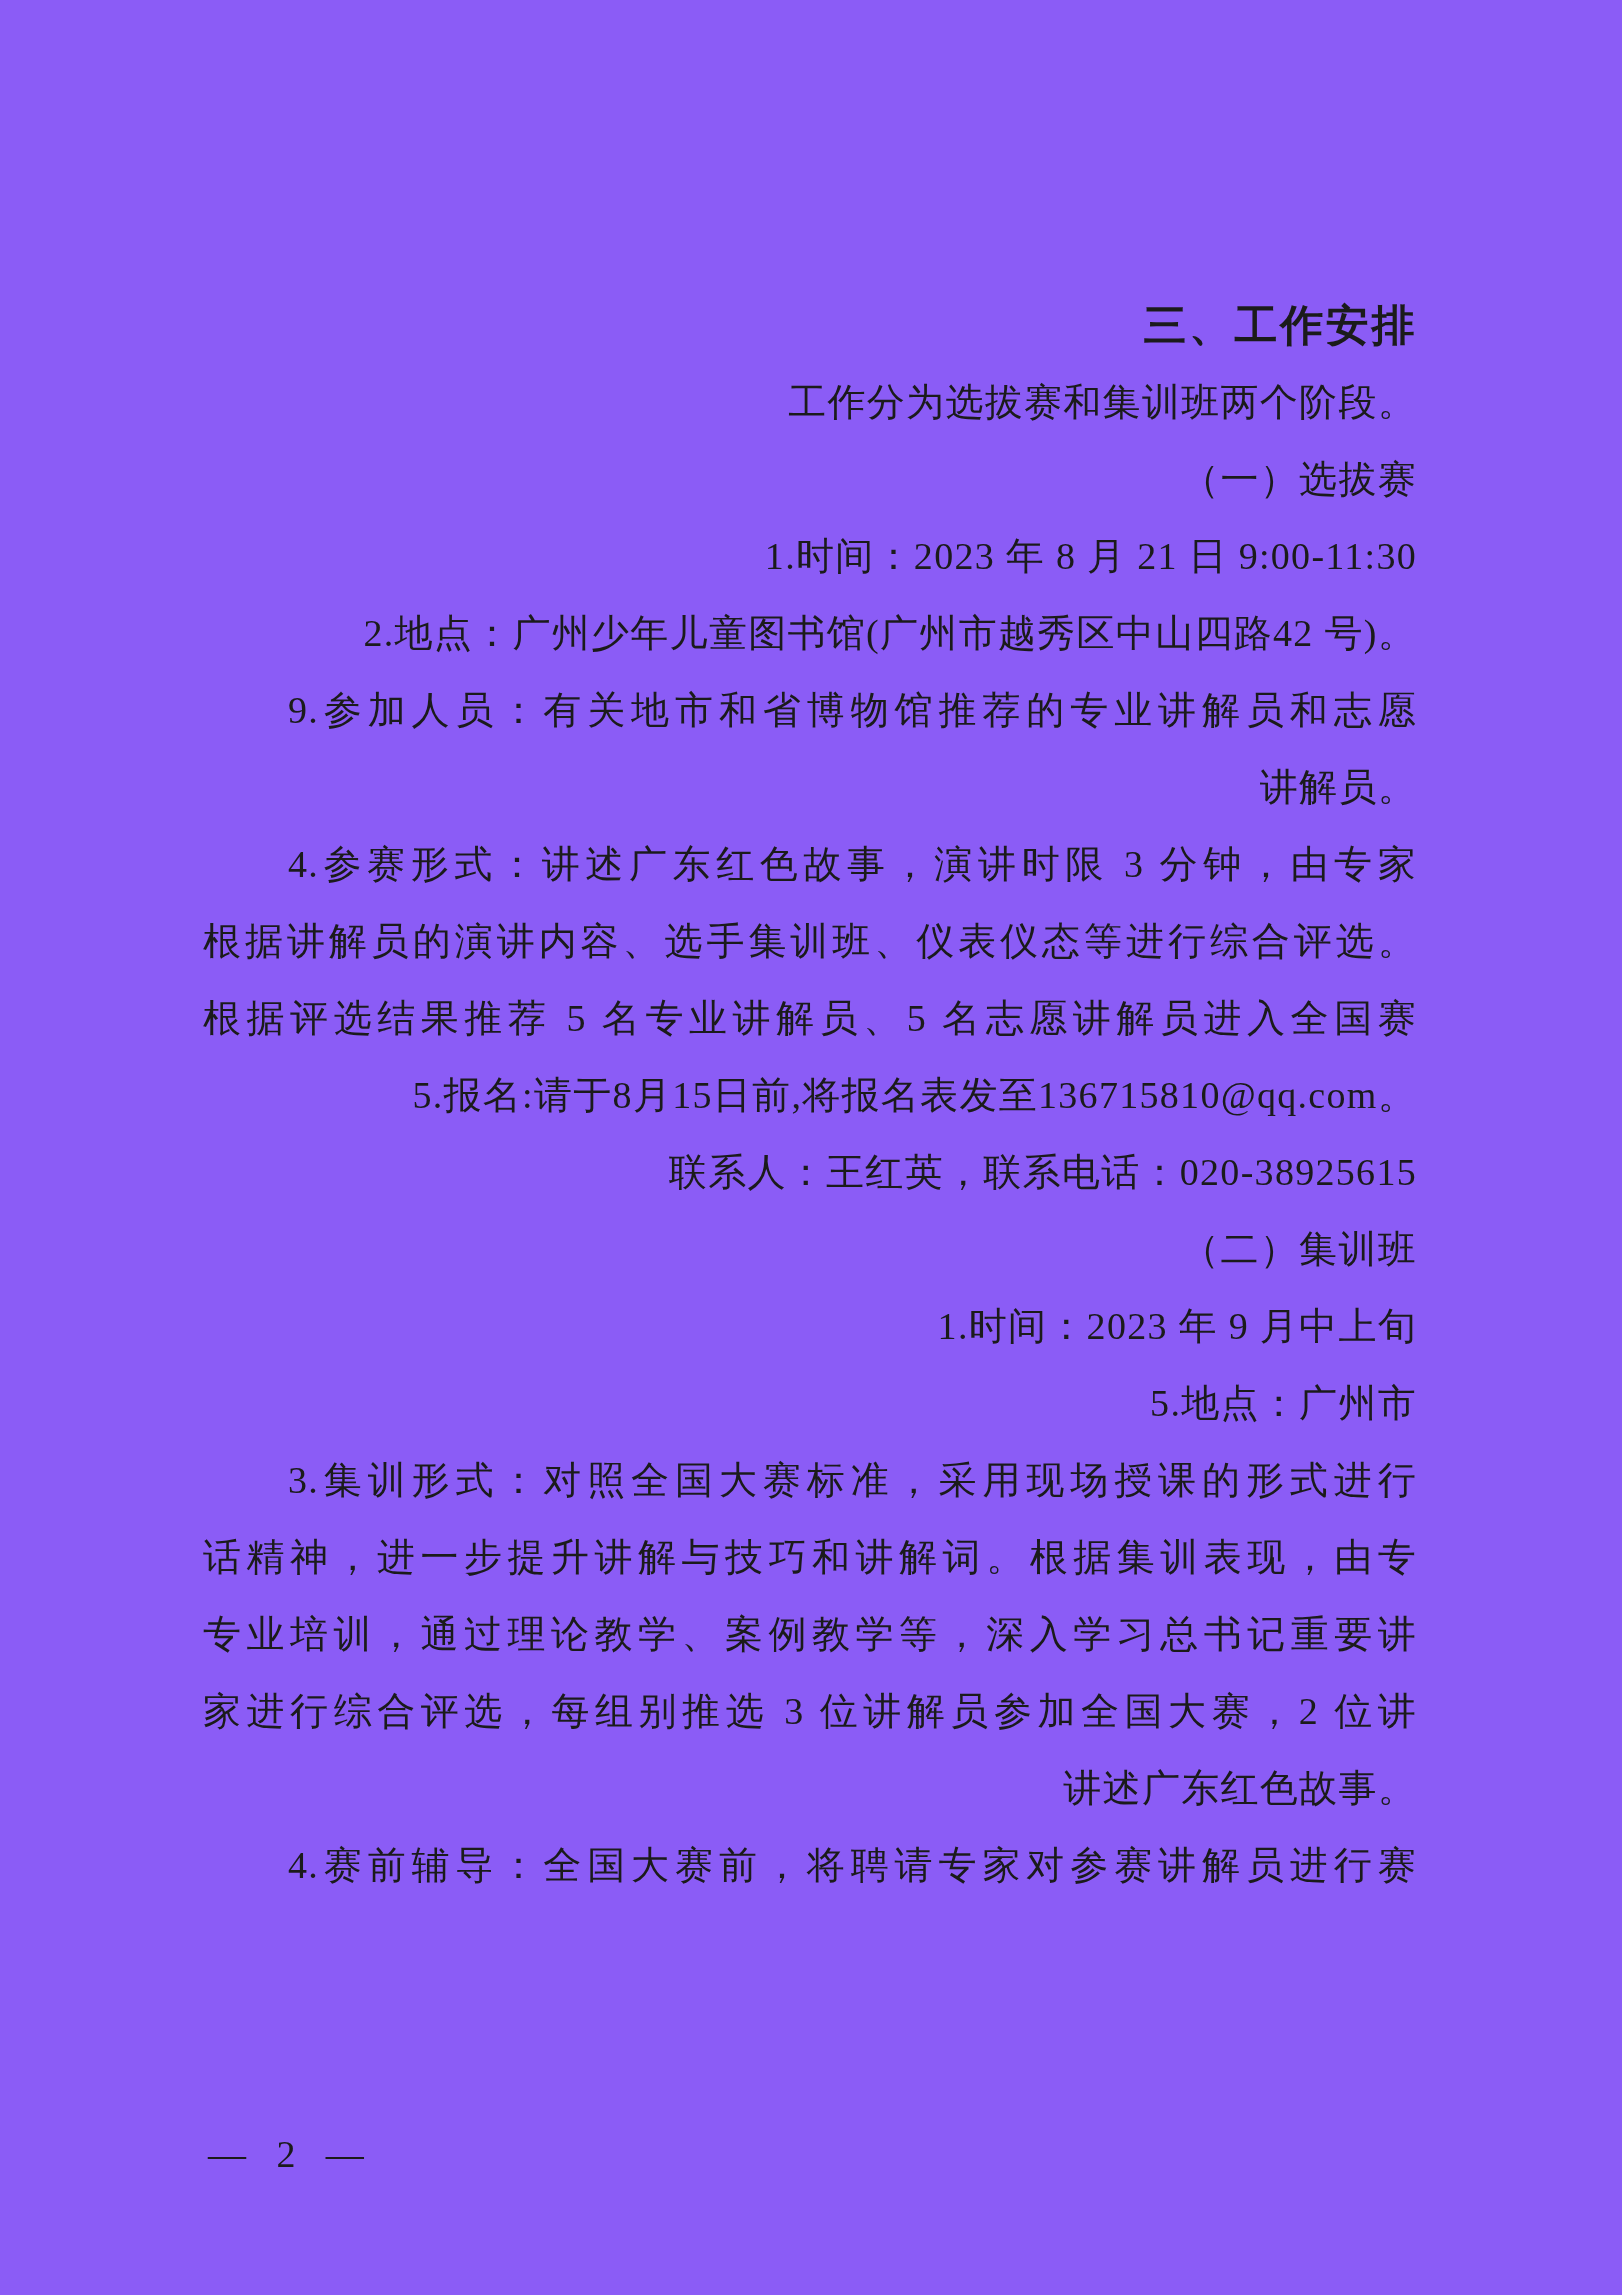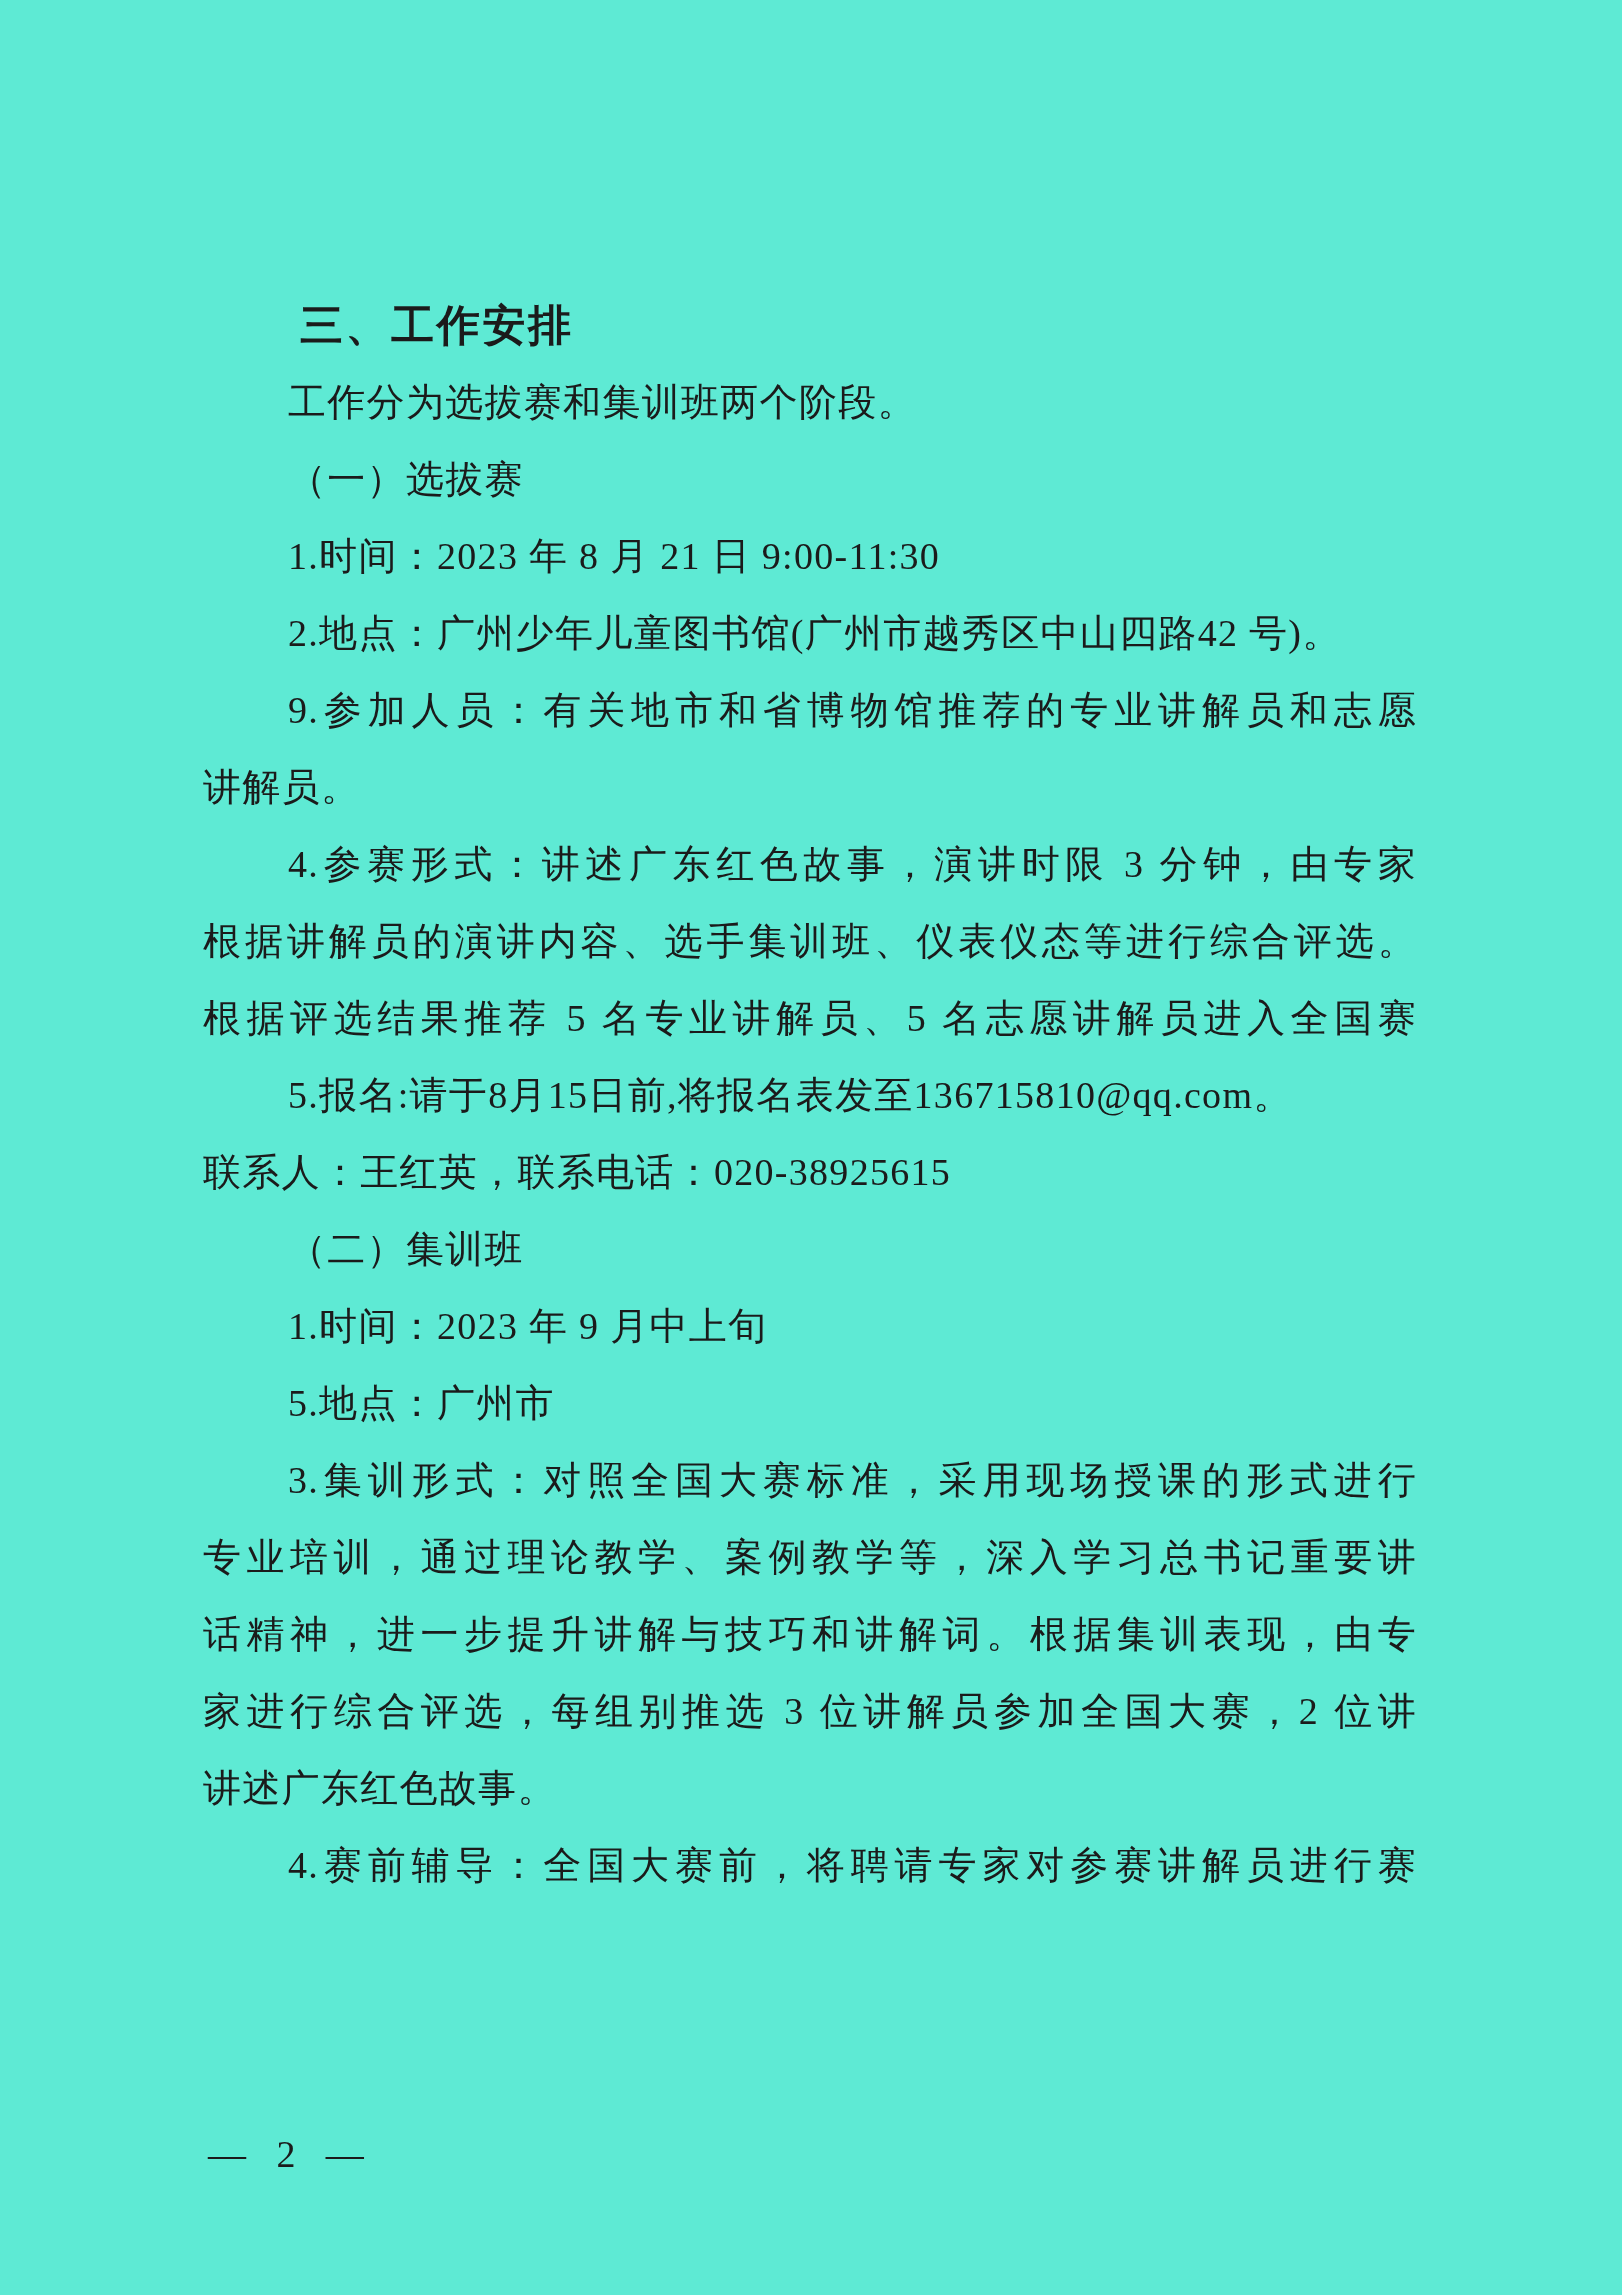--- a/index.html
+++ b/index.html
@@ -4,24 +4,25 @@
 <style>
   html, body {
     margin: 0;
     padding: 0;
     background: #e8e8e8;
   }
   .page {
     position: relative;
     width: 1623px;
     height: 2295px;
-    background: #5eead4;
+    background: #8b5cf6;
     color: #1b1b1b;
     font-family: "Liberation Serif", "DejaVu Serif", serif;
     overflow: hidden;
+    text-align: right;
   }
   .content {
     position: absolute;
     left: 203px;
     top: 287px;
     width: 1214px;
   }
   .ln {
     height: 77px;
     line-height: 77px;
@@ -70,21 +71,21 @@
     <div class="ln">讲解员。</div>
     <div class="ln indent fill">4.参赛形式：讲述广东红色故事，演讲时限 3 分钟，由专家</div>
     <div class="ln fill">根据讲解员的演讲内容、选手集训班、仪表仪态等进行综合评选。</div>
     <div class="ln fill">根据评选结果推荐 5 名专业讲解员、5 名志愿讲解员进入全国赛</div>
     <div class="ln indent">5.报名:请于8月15日前,将报名表发至136715810@qq.com。</div>
     <div class="ln">联系人：王红英，联系电话：020-38925615</div>
     <div class="ln indent">（二）集训班</div>
     <div class="ln indent">1.时间：2023 年 9 月中上旬</div>
     <div class="ln indent">5.地点：广州市</div>
     <div class="ln indent fill">3.集训形式：对照全国大赛标准，采用现场授课的形式进行</div>
+    <div class="ln fill">话精神，进一步提升讲解与技巧和讲解词。根据集训表现，由专</div>
     <div class="ln fill">专业培训，通过理论教学、案例教学等，深入学习总书记重要讲</div>
-    <div class="ln fill">话精神，进一步提升讲解与技巧和讲解词。根据集训表现，由专</div>
     <div class="ln fill">家进行综合评选，每组别推选 3 位讲解员参加全国大赛，2 位讲</div>
     <div class="ln">讲述广东红色故事。</div>
     <div class="ln indent fill">4.赛前辅导：全国大赛前，将聘请专家对参赛讲解员进行赛</div>
   </div>
   <div class="page-number">— 2 —</div>
 </main>
 
 
 </body></html>

